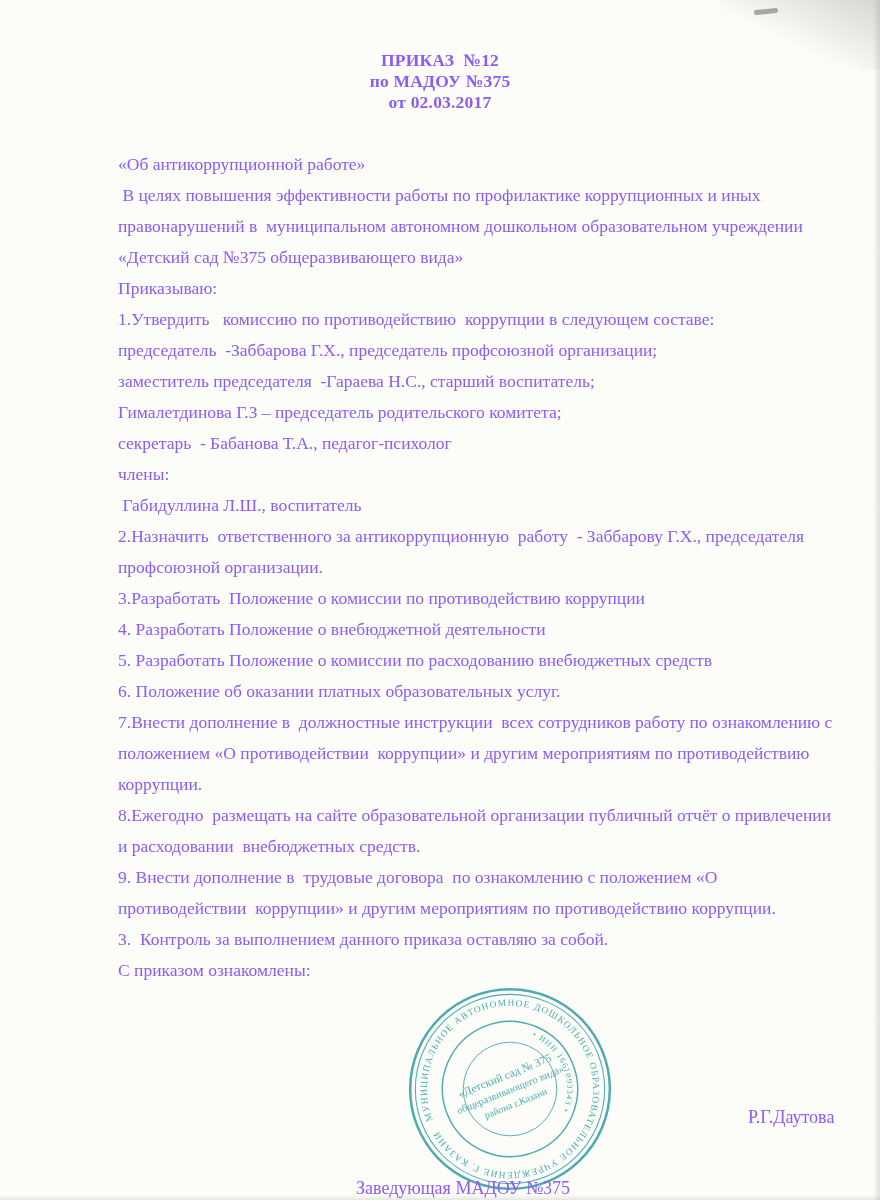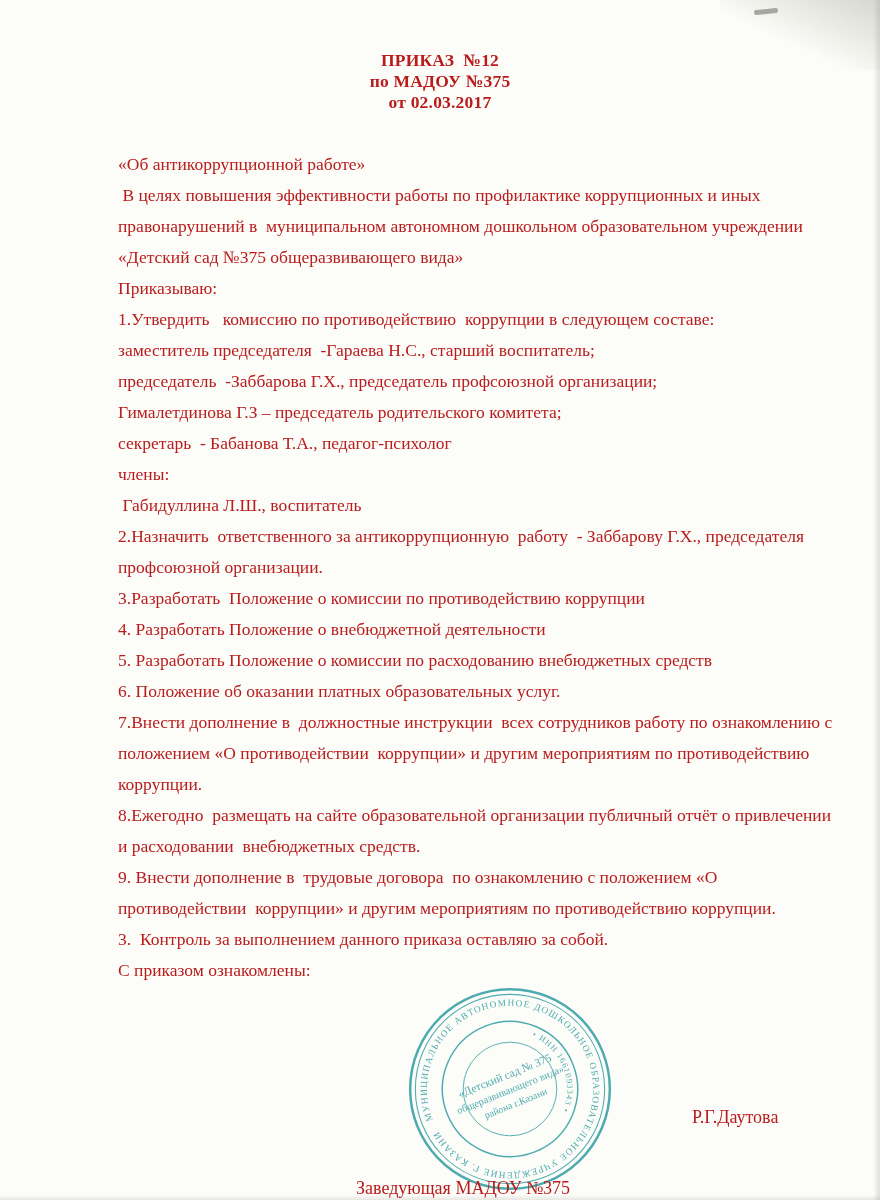--- a/index.html
+++ b/index.html
@@ -2,21 +2,21 @@
 <html><head>
 <meta charset="utf-8">
 <style>
   html,body{margin:0;padding:0;background:#e8e8e4;}
   .page{
     position:relative;
     width:880px;height:1200px;
     margin:0 auto;
     background:#fcfcf8;
     font-family:"Liberation Serif","DejaVu Serif",serif;
-    color:#b91c1c;
+    color:#8b5cf6;
     overflow:hidden;
   }
   
   .corner-shade{
     position:absolute;top:0;right:0;width:160px;height:70px;
     background:linear-gradient(205deg,rgba(170,170,162,.45) 0%,rgba(170,170,162,0) 60%);
     pointer-events:none;
   }
   .scan-mark{
     position:absolute;top:9px;right:102px;width:24px;height:5px;
@@ -47,21 +47,21 @@
     line-height:31px;
   }
   .para{margin:0;white-space:pre-wrap;}
   .bold{font-weight:normal;}
 
   .sig-role{
     position:absolute;left:356px;top:1178px;
     font-size:18px;white-space:pre;z-index:3;text-align:right;
   }
   .sig-name{
-    position:absolute;left:692px;top:1107px;
+    position:absolute;left:748px;top:1107px;
     font-size:18px;white-space:pre;z-index:3;
   }
 
   .stamp{
     position:absolute;left:406px;top:985px;
     width:208px;height:208px;
     transform:rotate(-22deg);
     mix-blend-mode:multiply;
     opacity:.85;
     z-index:2;
@@ -82,22 +82,22 @@
     <div>ПРИКАЗ  №12</div>
     <div>по МАДОУ №375</div>
     <div>от 02.03.2017</div>
   </div>
 
   <div class="body">
     <p class="para bold">«Об антикоррупционной работе»</p>
     <p class="para"> В целях повышения эффективности работы по профилактике коррупционных и иных правонарушений в  муниципальном автономном дошкольном образовательном учреждении «Детский сад №375 общеразвивающего вида»</p>
     <p class="para bold">Приказываю:</p>
     <p class="para">1.Утвердить   комиссию по противодействию  коррупции в следующем составе:</p>
+    <p class="para">председатель  -Заббарова Г.Х., председатель профсоюзной организации;</p>
     <p class="para">заместитель председателя  -Гараева Н.С., старший воспитатель;</p>
-    <p class="para">председатель  -Заббарова Г.Х., председатель профсоюзной организации;</p>
     <p class="para">Гималетдинова Г.З – председатель родительского комитета;</p>
     <p class="para">секретарь  - Бабанова Т.А., педагог-психолог</p>
     <p class="para">члены:</p>
     <p class="para"> Габидуллина Л.Ш., воспитатель</p>
     <p class="para">2.Назначить  ответственного за антикоррупционную  работу  - Заббарову Г.Х., председателя профсоюзной организации.</p>
     <p class="para">3.Разработать  Положение о комиссии по противодействию коррупции</p>
     <p class="para">4. Разработать Положение о внебюджетной деятельности</p>
     <p class="para">5. Разработать Положение о комиссии по расходованию внебюджетных средств</p>
     <p class="para">6. Положение об оказании платных образовательных услуг.</p>
     <p class="para">7.Внести дополнение в  должностные инструкции  всех сотрудников работу по ознакомлению с положением «О противодействии  коррупции» и другим мероприятиям по противодействию коррупции.</p>

